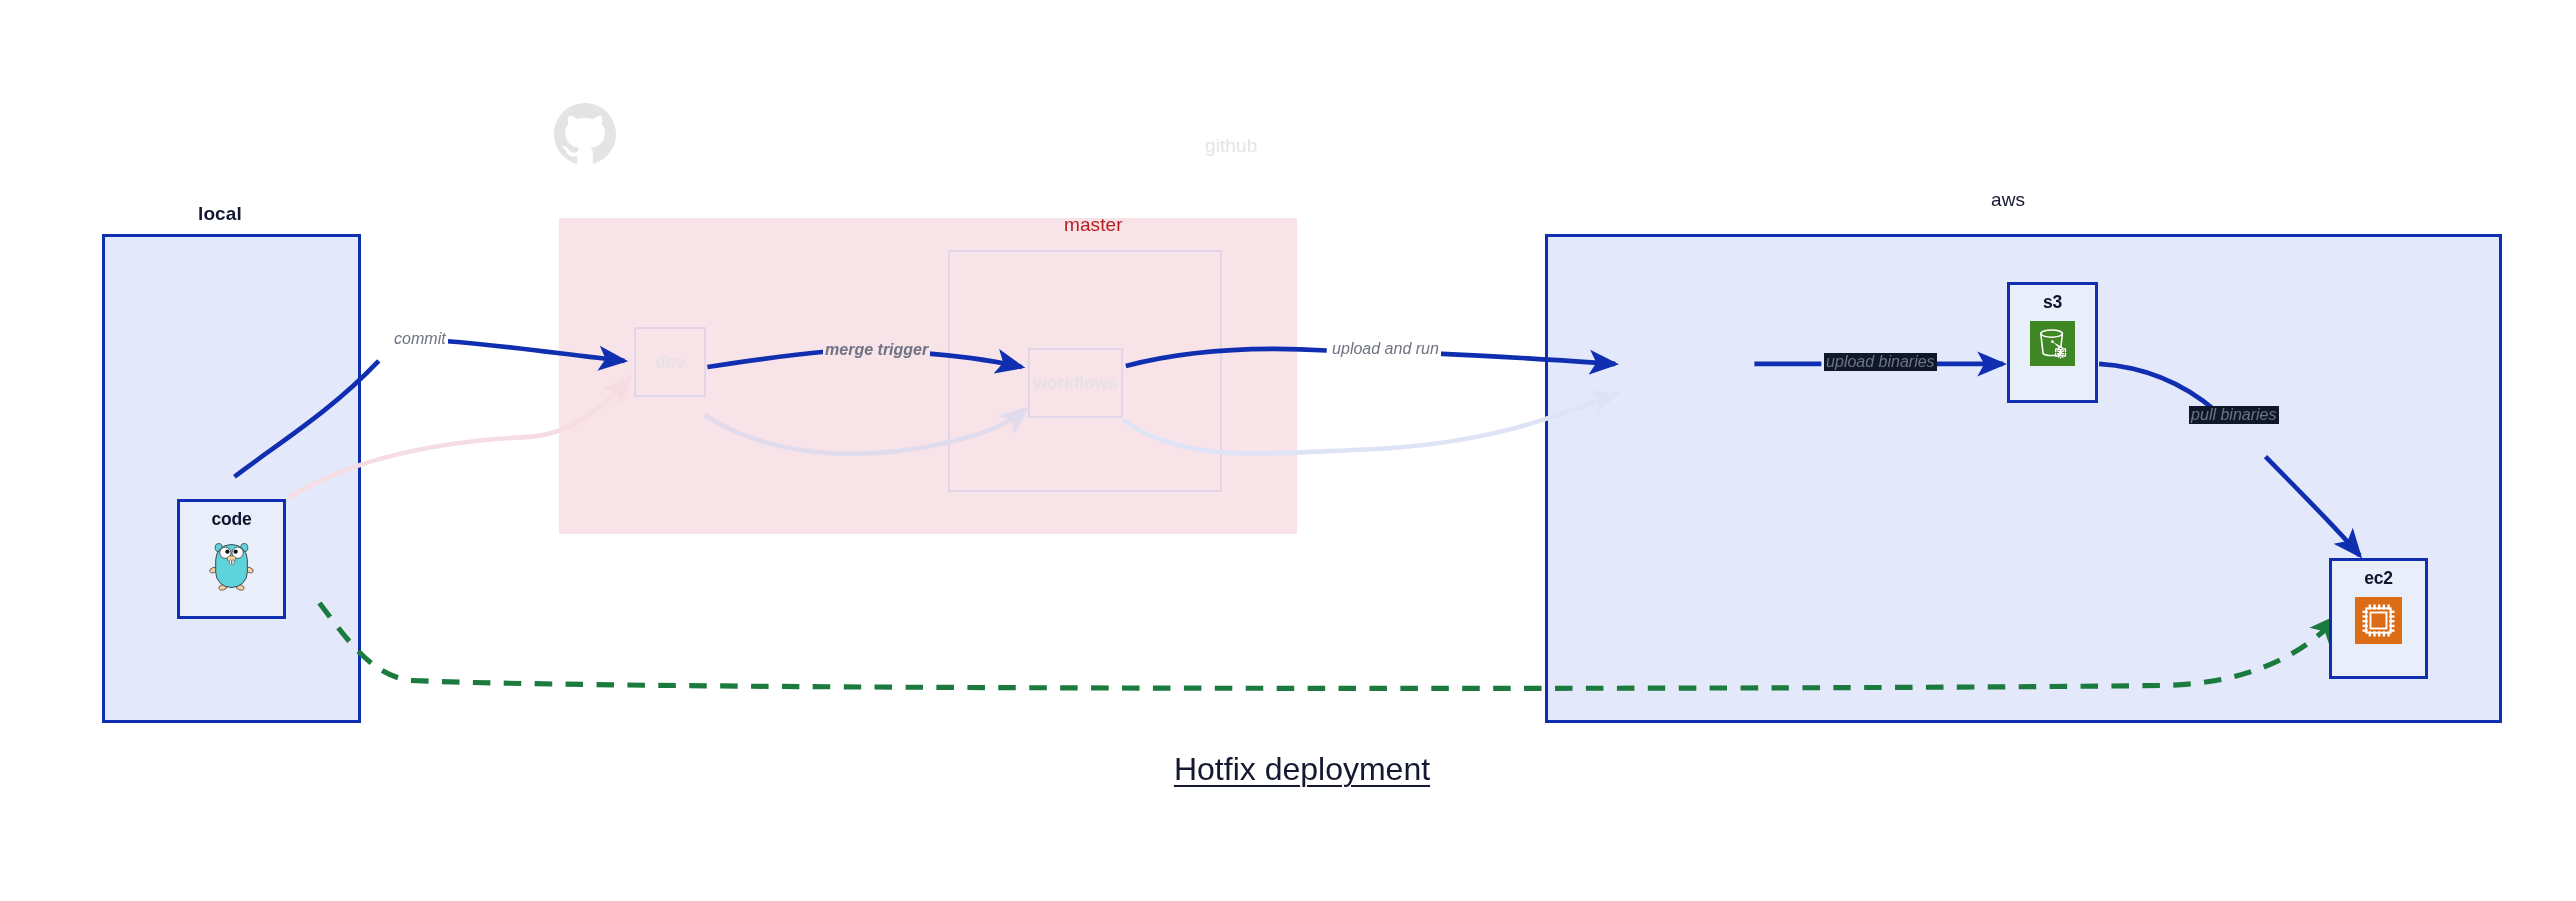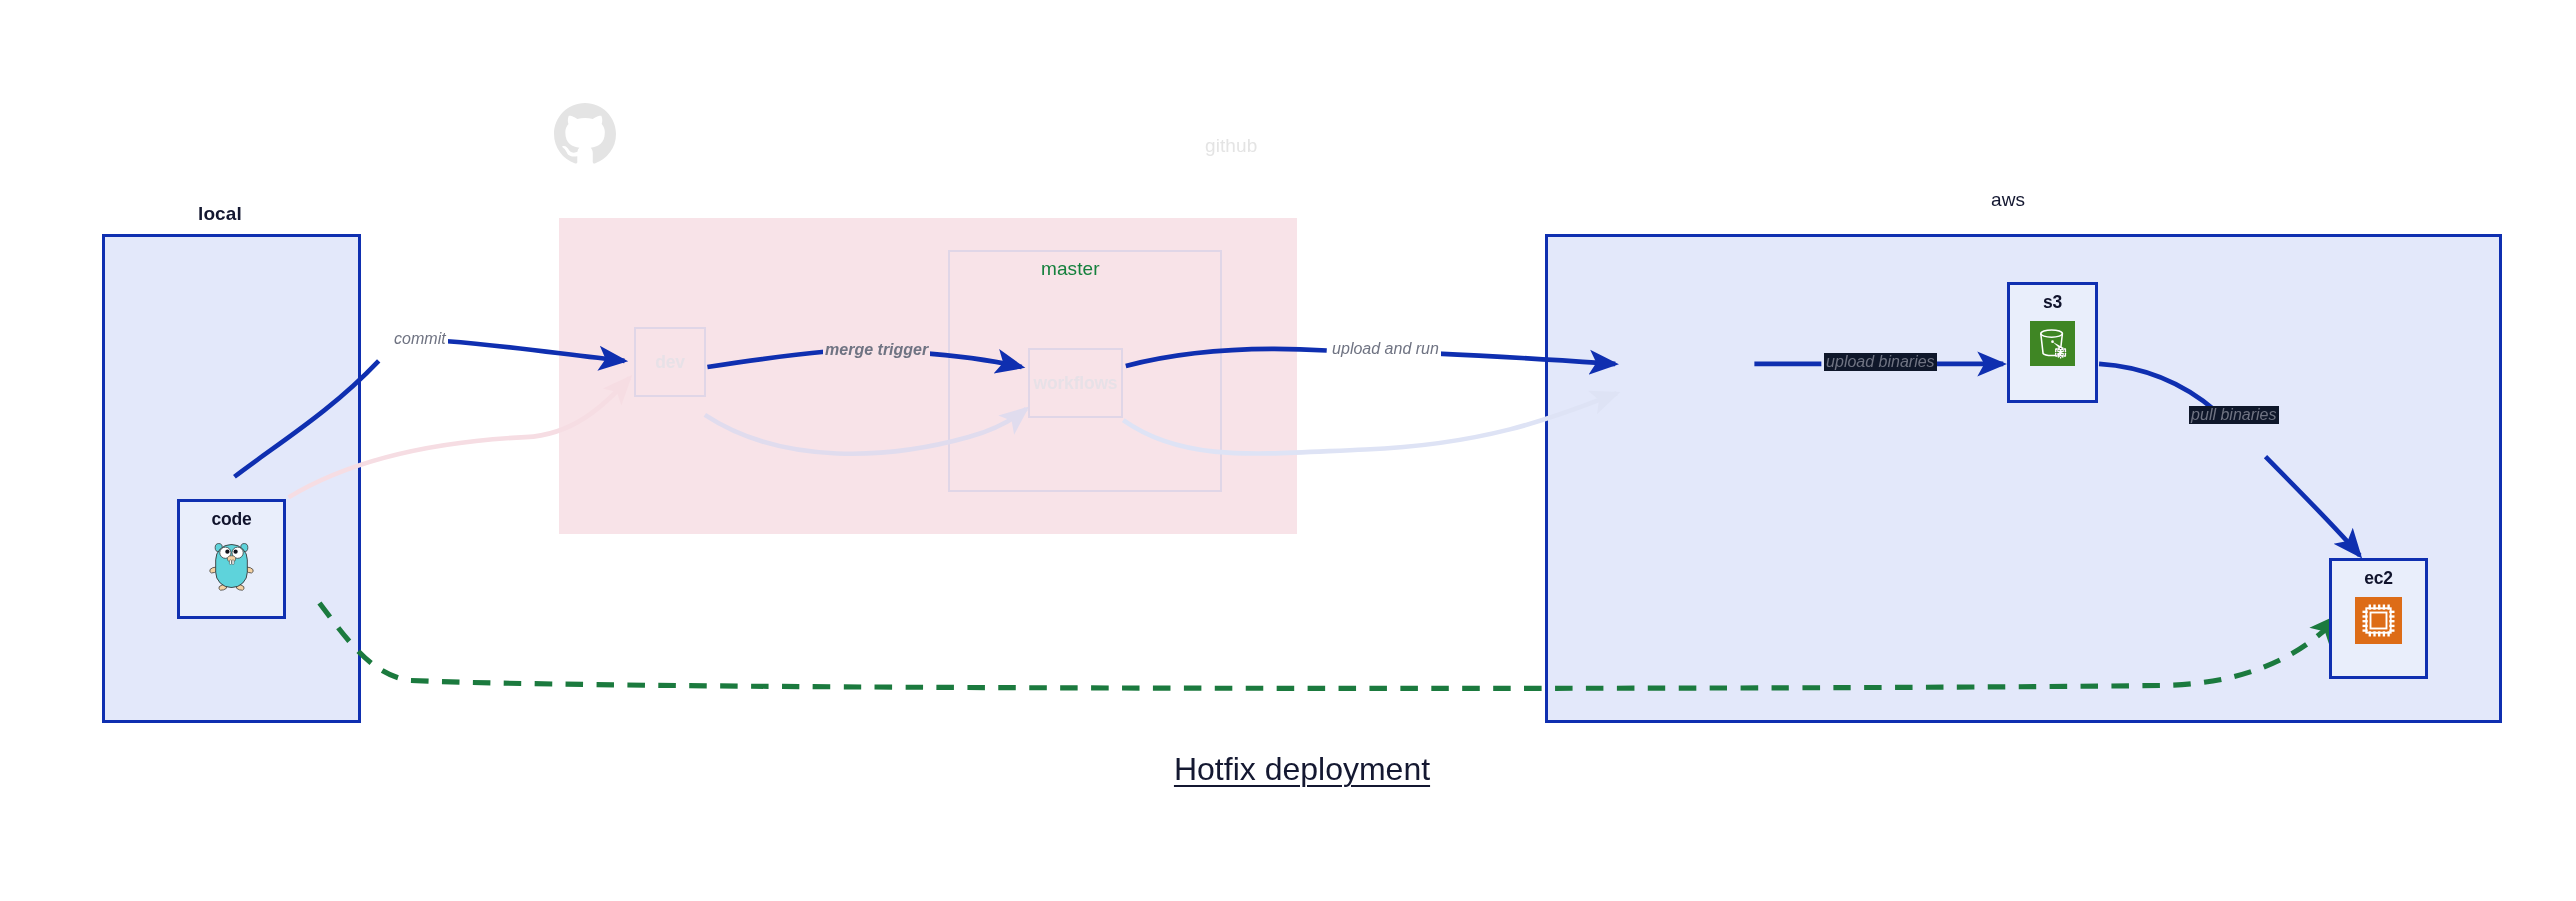--- a/index.html
+++ b/index.html
@@ -58,23 +58,22 @@
     letter-spacing: 0.1px;
     white-space: nowrap;
   }
   .title-local  { left: 198px;  top: 203px; font-weight: bold; }
   .title-aws    { left: 1991px; top: 189px; }
   .title-github {
     left: 1205px; top: 135px;
     color: #e4e4e4;
   }
   .title-master {
-    left: 1041px; top: 214px;
-    color: #15803d;
-    margin-top: 44px;
+    left: 1064px; top: 214px;
+    color: #b91c1c;
   }
   
   .node {
     position: absolute;
     box-sizing: border-box;
     background: #e9eefb;
     border: 3.6px solid #0f2fb0;
     display: flex;
     flex-direction: column;
     align-items: center;

